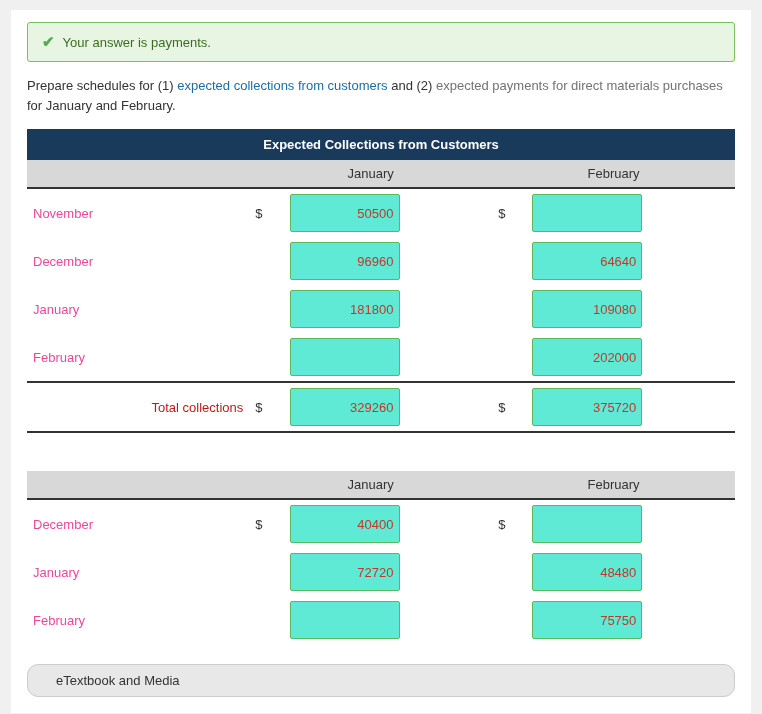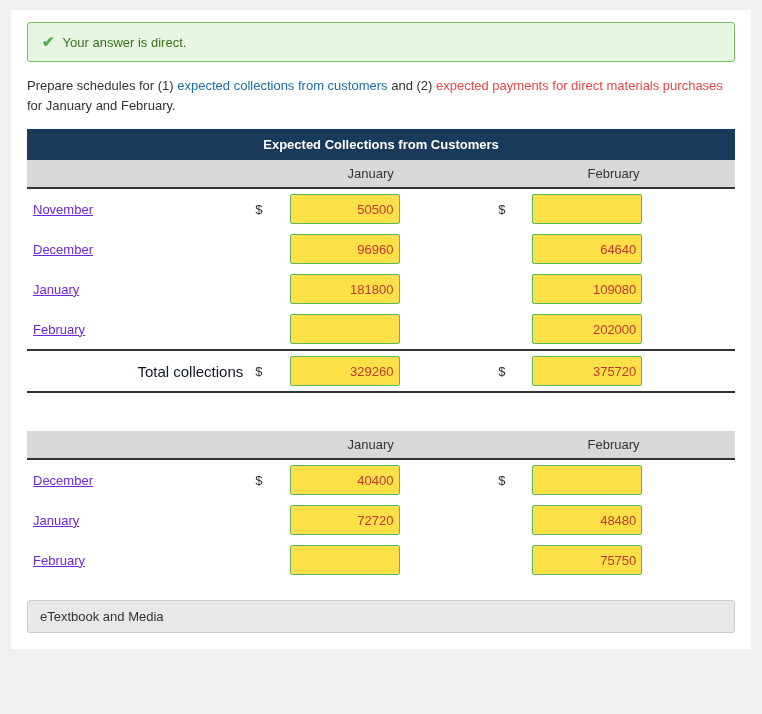--- a/index.html
+++ b/index.html
@@ -63,81 +63,80 @@
       border-bottom: 2px solid #333;
     }
     .col-header-row td.col-label {
       background: #d8d8d8;
     }
     .data-row td {
       padding: 5px 6px;
       vertical-align: middle;
     }
     .row-label {
-      color: #6d28d9;
+      color: #ec4899;
       font-size: 13px;
       padding-left: 8px;
-      text-decoration: underline;
     }
     .dollar-sign {
       color: #333;
       padding-right: 2px;
       font-size: 13px;
     }
     .input-cell input {
       border: 1px solid #5cb85c;
       border-radius: 2px;
       width: 110px;
-      height: 30px;
+      height: 38px;
       text-align: right;
       padding: 0 5px;
       font-size: 13px;
       color: #c0392b;
-      background: #fde047;
+      background: #5eead4;
     }
     .total-row td {
       border-top: 2px solid #333;
       border-bottom: 2px solid #333;
       padding: 5px 6px;
       vertical-align: middle;
     }
     .total-label {
       text-align: right;
-      font-size: 15px;
-      color: #0f172a;
+      font-size: 13px;
+      color: #b91c1c;
       padding-right: 6px;
     }
     .footer-bar {
       background: #e8e8e8;
       border: 1px solid #ccc;
-      border-radius: 3px;
-      padding: 8px 12px;
+      border-radius: 11px;
+      padding: 8px 28px;
       font-size: 13px;
       color: #333;
       margin-top: 10px;
     }
     table {
       border-collapse: collapse;
     }
     .section-spacer {
       height: 18px;
     }
   </style>
 </head>
 <body>
 
 <div class="page-container">
 
   <div class="alert-success">
     <span class="check-icon">✔</span>
-    <span>Your answer is direct.</span>
+    <span>Your answer is payments.</span>
   </div>
 
   <div class="intro-text">
-    Prepare schedules for (1) <span style="color:#1a6ea8;">expected collections from customers</span> and (2) <span style="color:#ef4444;">expected payments for direct materials purchases</span> for January and February.
+    Prepare schedules for (1) <span style="color:#1a6ea8;">expected collections from customers</span> and (2) <span style="color:#737373;">expected payments for direct materials purchases</span> for January and February.
   </div>
 
   <div class="table-section">
     <table class="table-wrapper">
       <colgroup>
         <col style="width:130px">
         <col style="width:20px">
         <col style="width:120px">
         <col style="width:20px">
         <col style="width:120px">

